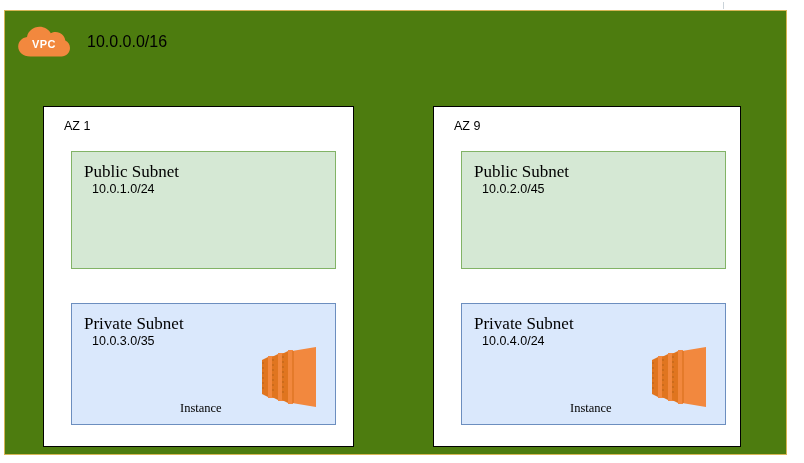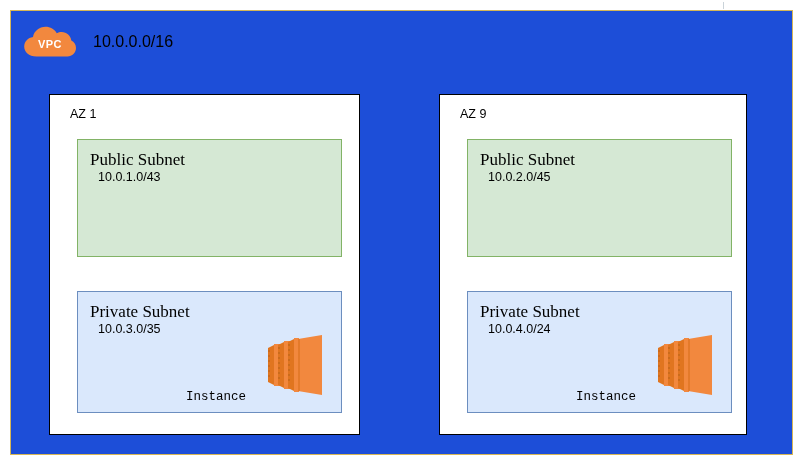--- a/index.html
+++ b/index.html
@@ -13,25 +13,25 @@
   #canvas {
     position: relative;
     width: 804px;
     height: 463px;
     background: #ffffff;
     overflow: hidden;
   }
   
   .vpc-box {
     position: absolute;
-    left: 10px;
+    left: 4px;
     top: 10px;
     width: 783px;
     height: 445px;
-    background: #1d4ed8;
+    background: #4d7c0f;
     border: 1.5px solid #d6b656;
     box-sizing: border-box;
   }
   .vpc-header {
     position: absolute;
     left: 12px;
     top: 14px;
     display: flex;
     align-items: center;
     gap: 16px;
@@ -64,20 +64,21 @@
     color: #000000;
     font-family: "Liberation Sans", sans-serif;
     white-space: nowrap;
   }
   
   .az-box {
     position: absolute;
     background: #ffffff;
     border: 1.5px solid #000000;
     box-sizing: border-box;
+    margin-top: 12px;
   }
   #az-1 { left: 48px;  top: 93px; width: 311px; height: 341px; }
   #az-2 { left: 438px; top: 93px; width: 308px; height: 341px; }
   .az-title {
     position: absolute;
     left: 20px;
     top: 12px;
     font-size: 12.5px;
     color: #000000;
     font-family: "Liberation Sans", sans-serif;
@@ -130,21 +131,21 @@
     width: 68px;
     height: 62px;
   }
   .ec2-icon svg { display: block; }
   .instance-label {
     position: absolute;
     left: 0;
     bottom: 2px;
     font-size: 12.5px;
     color: #000000;
-    font-family: Liberation Mono, monospace;
+    font-family: Liberation Serif, serif;
     white-space: nowrap;
   }
   .artifact {
     position: absolute;
     left: 723px;
     top: 2px;
     width: 1px;
     height: 7px;
     background: #b8c4cc;
     opacity: 0.75;
@@ -176,21 +177,21 @@
         <div class="vpc-icon-label">VPC</div>
       </div>
       <div class="vpc-cidr">10.0.0.0/16</div>
     </div>
 
     <div class="az-box" id="az-1" style="left:38px; top:83px;">
       <div class="az-title">AZ 1</div>
 
       <div class="subnet subnet-public pub-geom">
         <div class="subnet-name">Public Subnet</div>
-        <div class="subnet-cidr">10.0.1.0/43</div>
+        <div class="subnet-cidr">10.0.1.0/24</div>
       </div>
 
       <div class="subnet subnet-private priv-geom">
         <div class="subnet-name">Private Subnet</div>
         <div class="subnet-cidr">10.0.3.0/35</div>
 
         <div class="instance-group">
           <div class="ec2-icon">
             <svg width="68" height="62" viewBox="0 0 68 62" xmlns="http://www.w3.org/2000/svg">
               <g>

